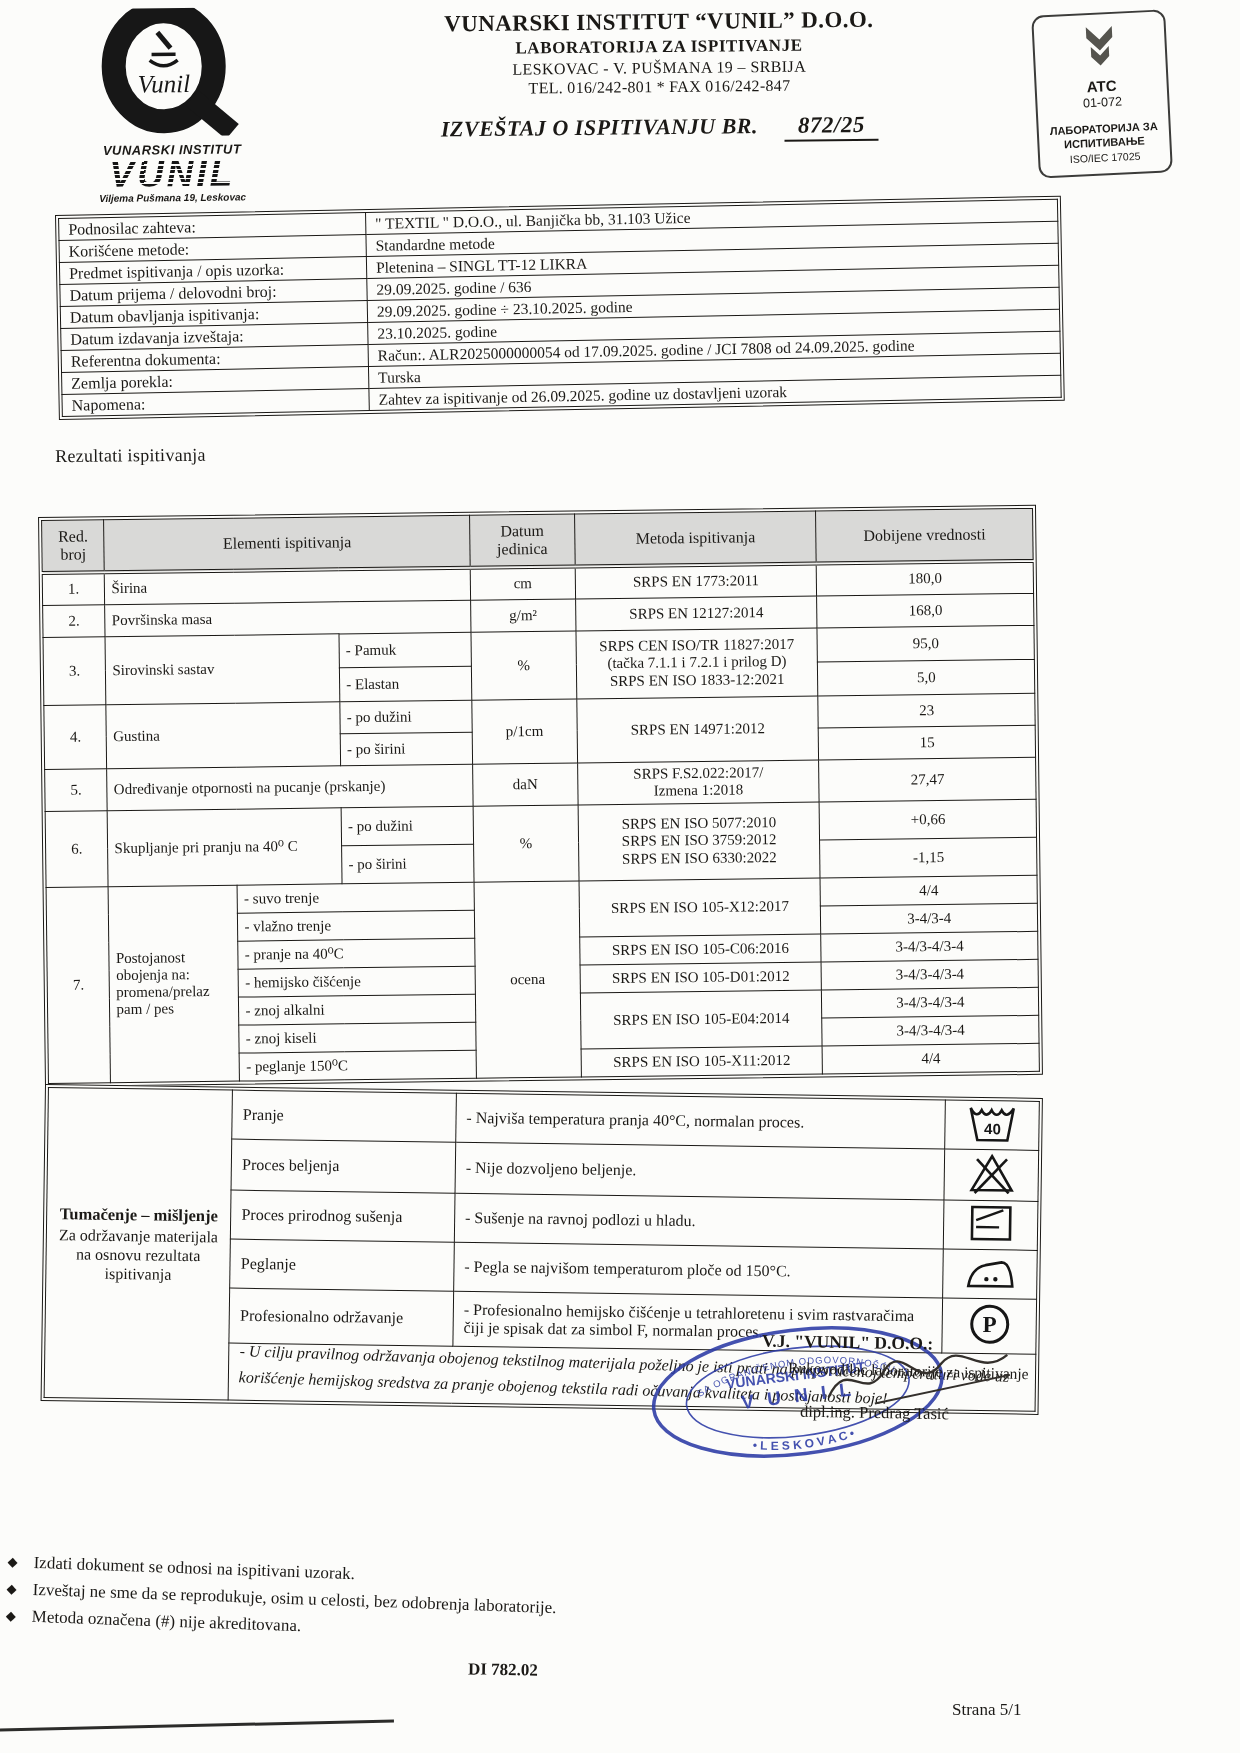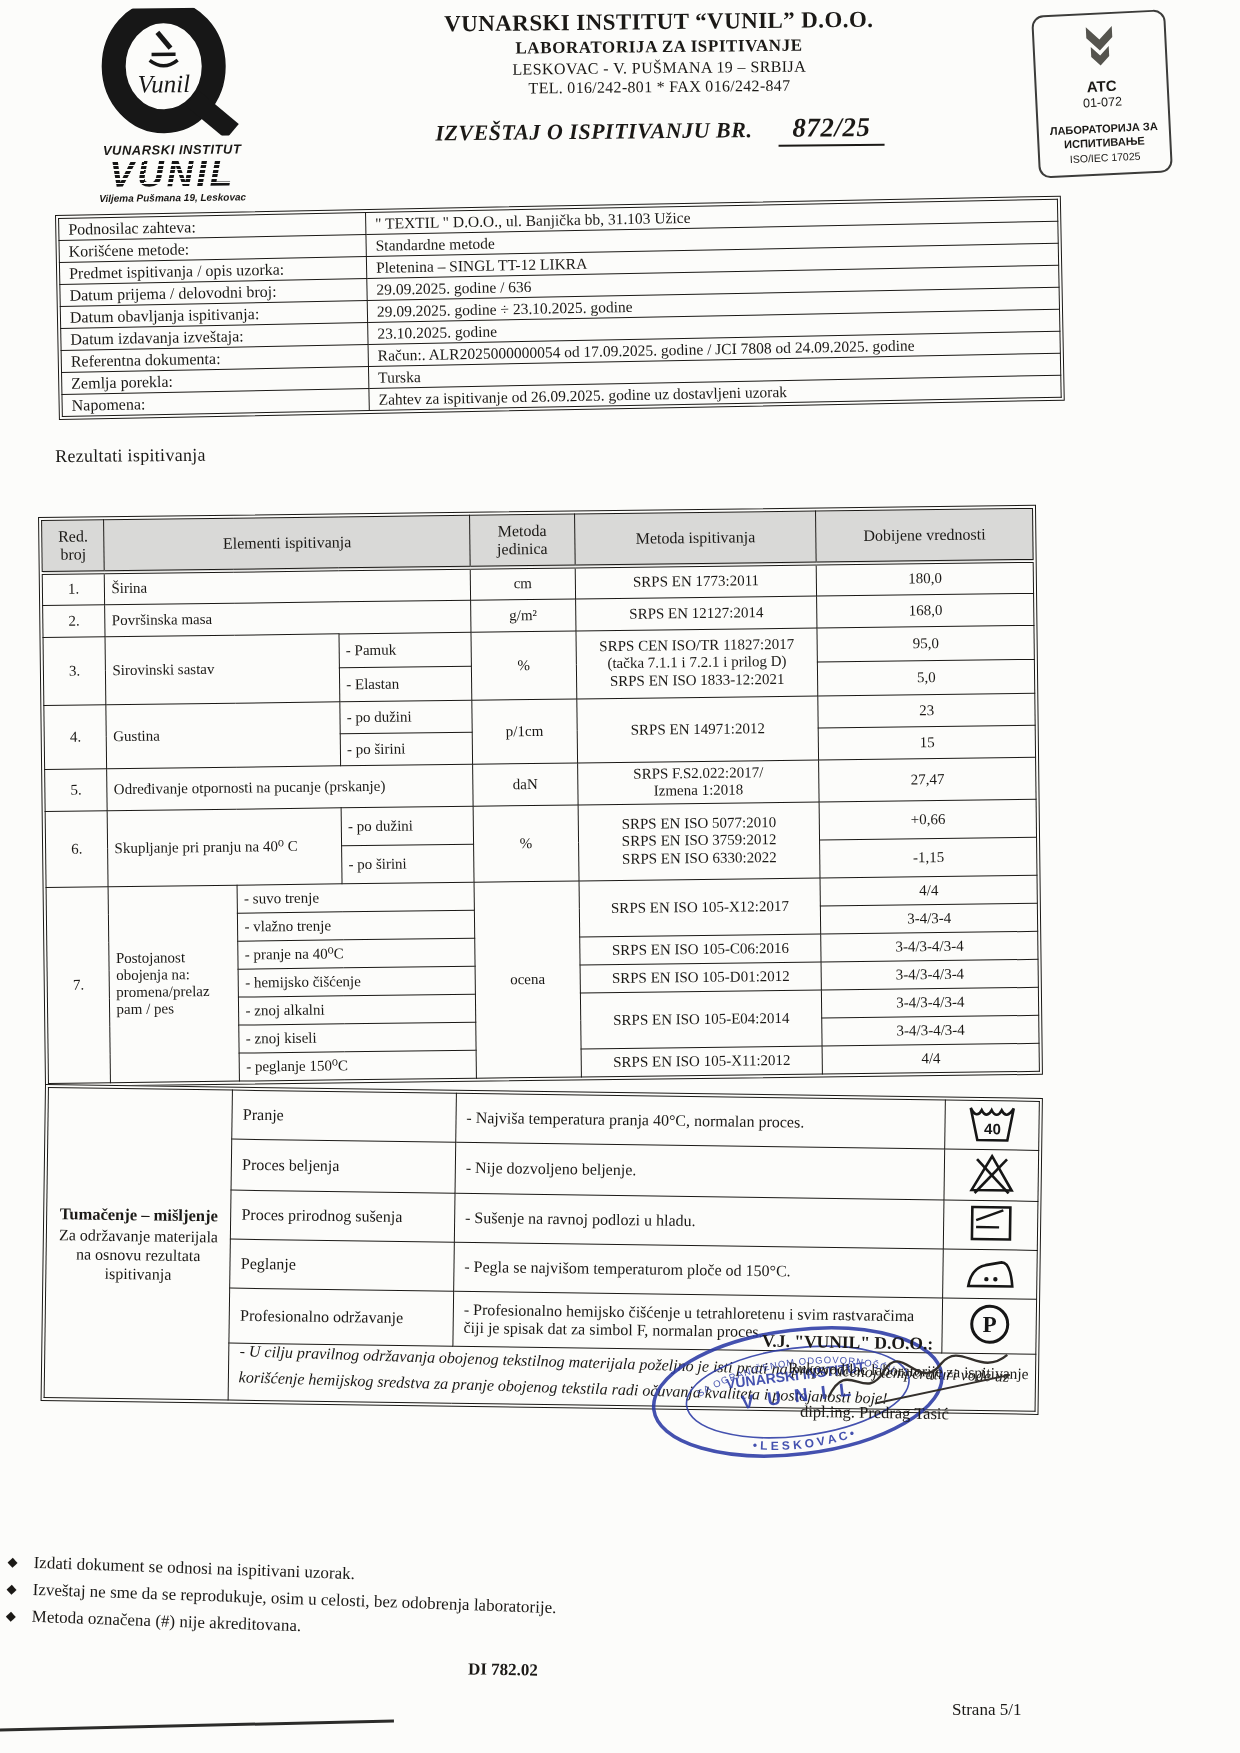--- a/index.html
+++ b/index.html
@@ -19,21 +19,21 @@
     -webkit-background-clip:text; background-clip:text; color:transparent;
   }
   @supports not ((-webkit-background-clip:text) or (background-clip:text)){ .logo-wordmark{color:#151515;} }
   .logo-addr{font-size:10px; font-weight:bold; font-style:italic; margin-top:1px;}
   .hdr-center{flex:1; text-align:center; padding-top:6px;}
   .inst-name{font-size:23px; font-weight:bold; letter-spacing:.4px;}
   .lab-line{font-size:17px; font-weight:bold; letter-spacing:.6px; margin-top:2px;}
   .addr-line{font-size:16px; margin-top:2px; letter-spacing:.4px;}
   .tel-line{font-size:16px; margin-top:1px; letter-spacing:.3px;}
   .report-title{margin-top:18px; font-size:22px; font-weight:bold; font-style:italic; letter-spacing:.5px;}
-  .report-no{display:inline-block; margin-left:26px; padding:0 14px 1px 14px; border-bottom:2.5px solid #1b1916; font-size:27px;font-style:italic;}
+  .report-no{display:inline-block; margin-left:26px; padding:0 14px 1px 14px; border-bottom:2.5px solid #1b1916; font-size:23px;font-style:italic;}
   .atc-badge{
     width:122px; margin-right:72px; margin-top:14px; padding:10px 4px 10px 4px;
     border:2px solid #3c3c3a; border-radius:12px; text-align:center;
     font-family:"Liberation Sans","DejaVu Sans",sans-serif; transform:rotate(-2.2deg);
   }
   .atc-label{font-size:15px; font-weight:bold; margin-top:3px;}
   .atc-num{font-size:12.5px; margin-top:1px;}
   .atc-l1{font-size:11px; font-weight:bold; margin-top:12px; line-height:14px;}
   .atc-l3{font-size:10.5px; margin-top:2px;}
   
@@ -179,21 +179,21 @@
           <col style="width:104px">
           <col style="width:131px">
         <col style="width:104px">
           <col style="width:240px">
           <col style="width:215px">
       </colgroup>
       <tbody>
         <tr>
           <th class="b-dbl-bottom">Red. broj</th>
           <th class="b-dbl-bottom" colspan="3">Elementi ispitivanja</th>
-          <th class="b-dbl-bottom">Metoda jedinica</th>
+          <th class="b-dbl-bottom">Datum jedinica</th>
           <th class="b-dbl-bottom">Metoda ispitivanja</th>
           <th class="b-dbl-bottom">Dobijene vrednosti</th>
         </tr>
         <tr class="h32">
           <td class="c">1.</td>
           <td class="l cell-name" colspan="3">Širina</td>
           <td class="c">cm</td>
           <td class="c">SRPS EN 1773:2011</td>
           <td class="c">180,0</td>
         </tr>

